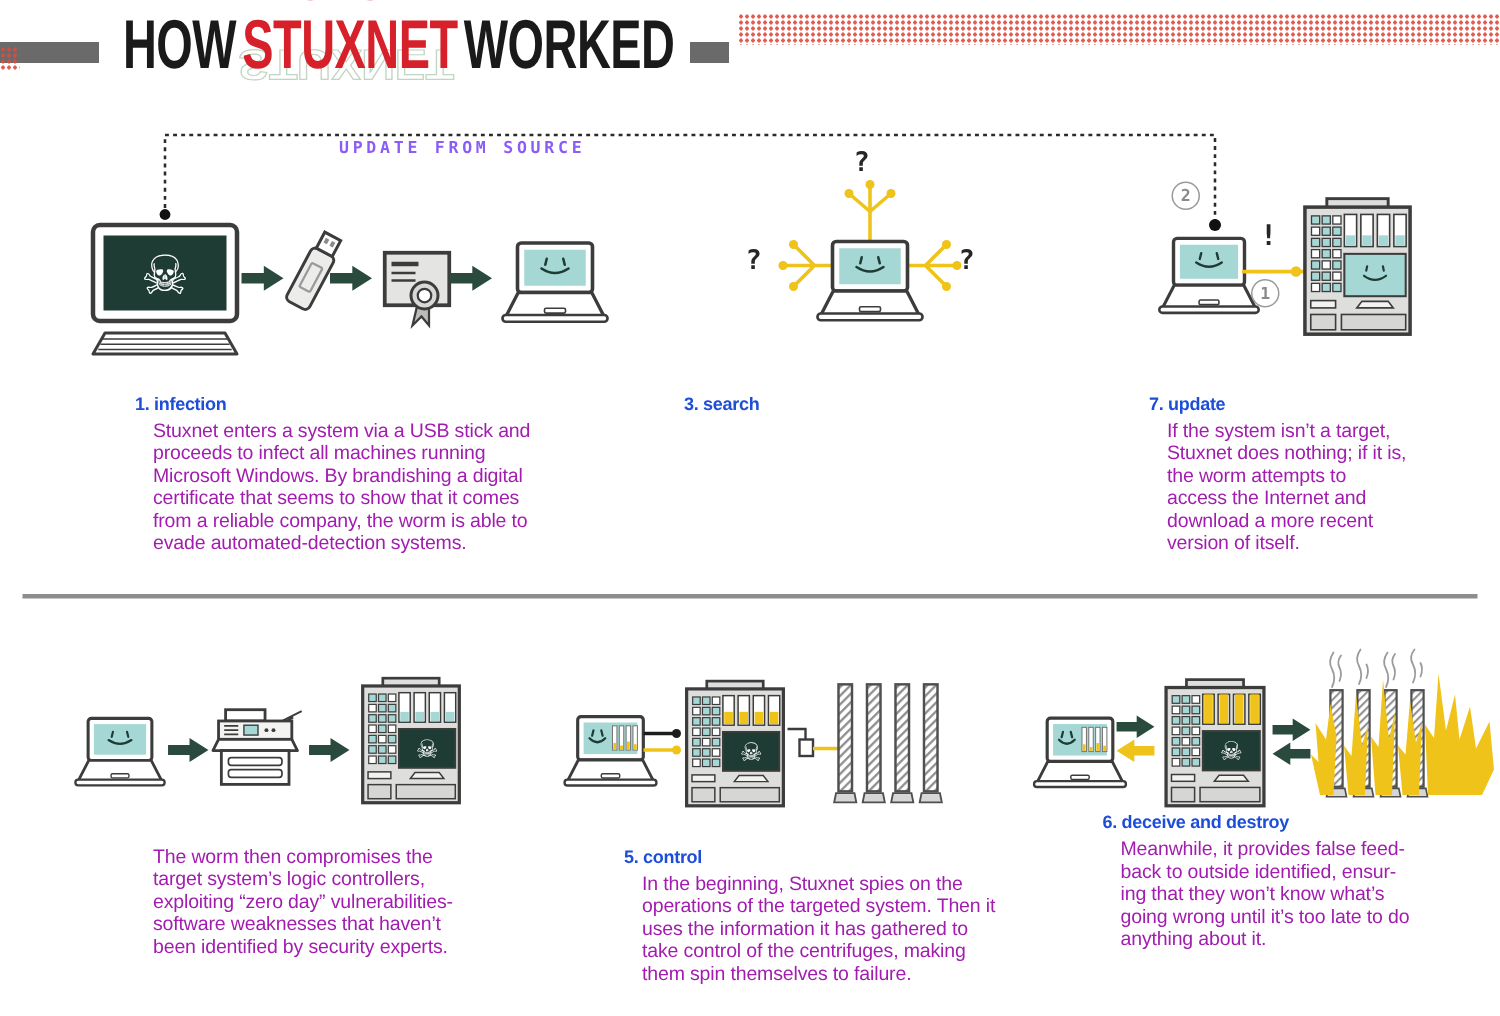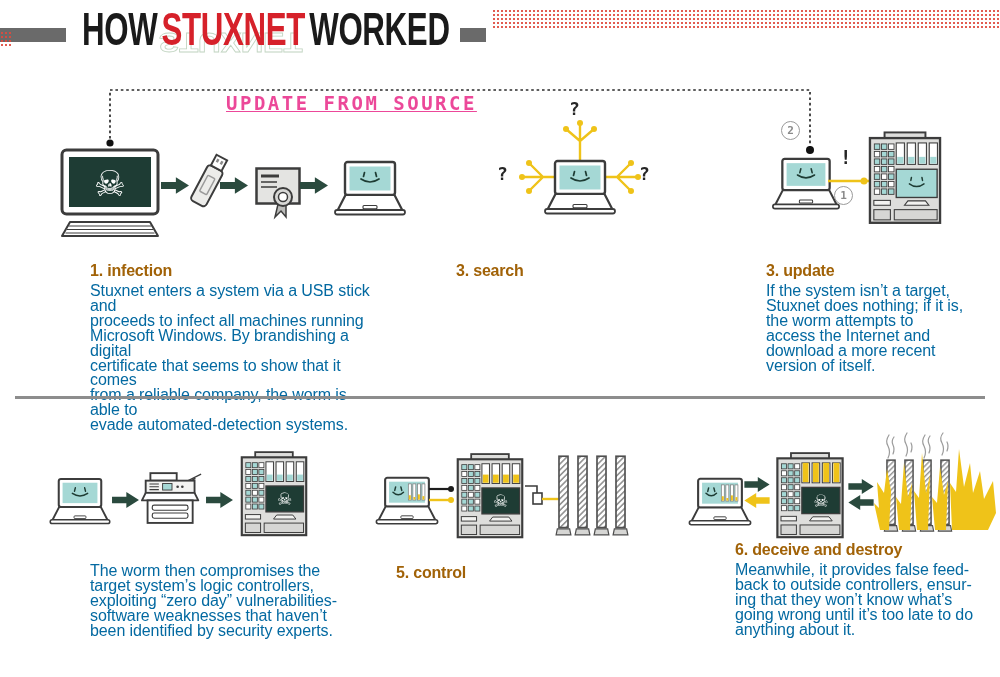--- a/index.html
+++ b/index.html
@@ -10,30 +10,30 @@
   .halftone{background-image:radial-gradient(#df4a3e 1.1px, transparent 1.25px);
             background-size:4px 4px;opacity:.9;}
   .title{margin:0;font-size:46px;font-weight:bold;line-height:1;letter-spacing:-0.5px;
          transform:scaleX(.68);transform-origin:left top;white-space:nowrap;color:#1a1a1a;}
   .title .hl{position:relative;display:inline-block;margin:0 6px;}
   .title .red{position:relative;z-index:2;color:#d6212a;}
   .title .mirror{position:absolute;left:-4px;top:14px;z-index:1;color:transparent;
                  -webkit-text-stroke:1.3px #c2d5c2;transform:scale(1,-0.62);}
   .title .ghost{position:absolute;left:52px;top:-46px;z-index:0;color:transparent;
                 -webkit-text-stroke:1px rgba(214,40,48,.5);}
-  .pixel{font-family:"DejaVu Sans Mono",monospace;font-weight:bold;font-size:19px;
-         letter-spacing:2.5px;color:#ec4899;white-space:nowrap;text-decoration:underline;}
+  .pixel{font-family:"DejaVu Sans Mono",monospace;font-weight:bold;font-size:11px;
+         letter-spacing:2.5px;color:#8b5cf6;white-space:nowrap;}
   .qmark{font-family:"DejaVu Sans Mono",monospace;font-weight:bold;font-size:18px;color:#262626;}
   .excl{font-family:"DejaVu Sans Mono",monospace;font-weight:bold;font-size:19px;color:#262626;}
   .badge{width:19px;height:19px;border:1.5px solid #9a9a9a;border-radius:50%;
          display:flex;align-items:center;justify-content:center;
          font-family:"DejaVu Sans Mono",monospace;font-weight:bold;font-size:11px;color:#8a8a8a;
          box-sizing:border-box;background:#fff;}
-  .step-heading{font-size:16px;font-weight:bold;color:#a16207;margin-bottom:4px;letter-spacing:-0.2px;}
-  .step-body{font-size:16px;line-height:14.9px;white-space:pre-line;letter-spacing:-0.1px;color:#0369a1;}
+  .step-heading{font-size:12px;font-weight:bold;color:#1d4ed8;margin-bottom:4px;letter-spacing:-0.2px;}
+  .step-body{font-size:13px;line-height:14.9px;white-space:pre-line;letter-spacing:-0.1px;color:#a21caf;margin-left:12px;}
   .divider{background:#8d8d8d;}
   .flip{transform:rotate(180deg);}
   svg{display:block;overflow:visible;}
 </style>
 </head>
 <body>
 
 <div class="stage">
 
   <div class="rule abs" style="left:0;top:28px;width:66px;height:14px"></div>
@@ -190,21 +190,21 @@
 proceeds to infect all machines running
 Microsoft Windows. By brandishing a digital
 certificate that seems to show that it comes
 from a reliable company, the worm is able to
 evade automated-detection systems.</div>
   </div>
   <div class="abs" style="left:456px;top:262px;width:272px">
     <div class="step-heading">3. search</div>
   </div>
   <div class="abs" style="left:766px;top:262px;width:230px">
-    <div class="step-heading">3. update</div>
+    <div class="step-heading">7. update</div>
     <div class="step-body">If the system isn’t a target,
 Stuxnet does nothing; if it is,
 the worm attempts to
 access the Internet and
 download a more recent
 version of itself.</div>
   </div>
 
   <div class="divider abs" style="left:15px;top:396px;width:970px;height:3px"></div>
 
@@ -514,25 +514,30 @@
     </g>
   </svg>
 
   <div class="abs" style="left:90px;top:564px;width:268px">
     <div class="step-body">The worm then compromises the
 target system’s logic controllers,
 exploiting “zero day” vulnerabilities-
 software weaknesses that haven’t
 been identified by security experts.</div>
   </div>
-  <div class="abs" style="left:396px;top:564px;width:292px">
+  <div class="abs" style="left:416px;top:564px;width:292px">
     <div class="step-heading">5. control</div>
+    <div class="step-body">In the beginning, Stuxnet spies on the
+operations of the targeted system. Then it
+uses the information it has gathered to
+take control of the centrifuges, making
+them spin themselves to failure.</div>
   </div>
   <div class="abs" style="left:735px;top:541px;width:262px">
     <div class="step-heading">6. deceive and destroy</div>
     <div class="step-body">Meanwhile, it provides false feed-
-back to outside controllers, ensur-
+back to outside identified, ensur-
 ing that they won’t know what’s
 going wrong until it’s too late to do
 anything about it.</div>
   </div>
 
 </div>
 
 </body></html>

